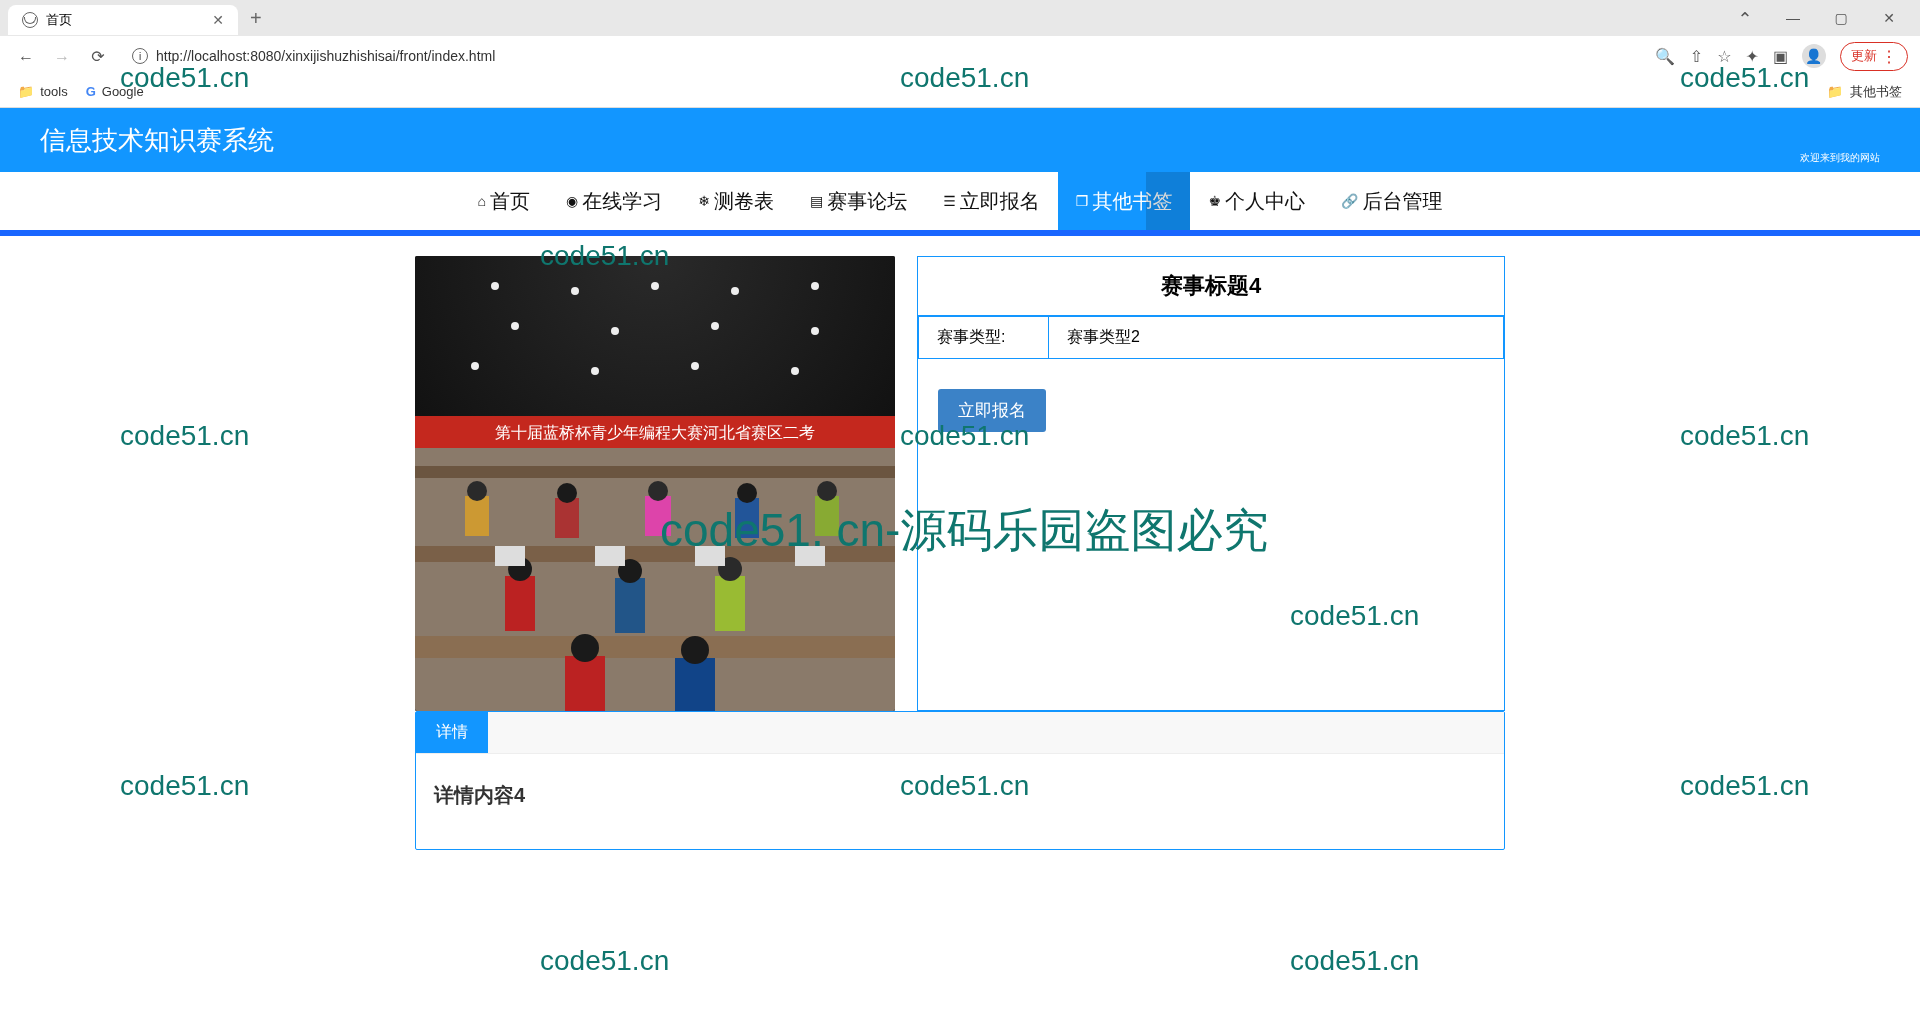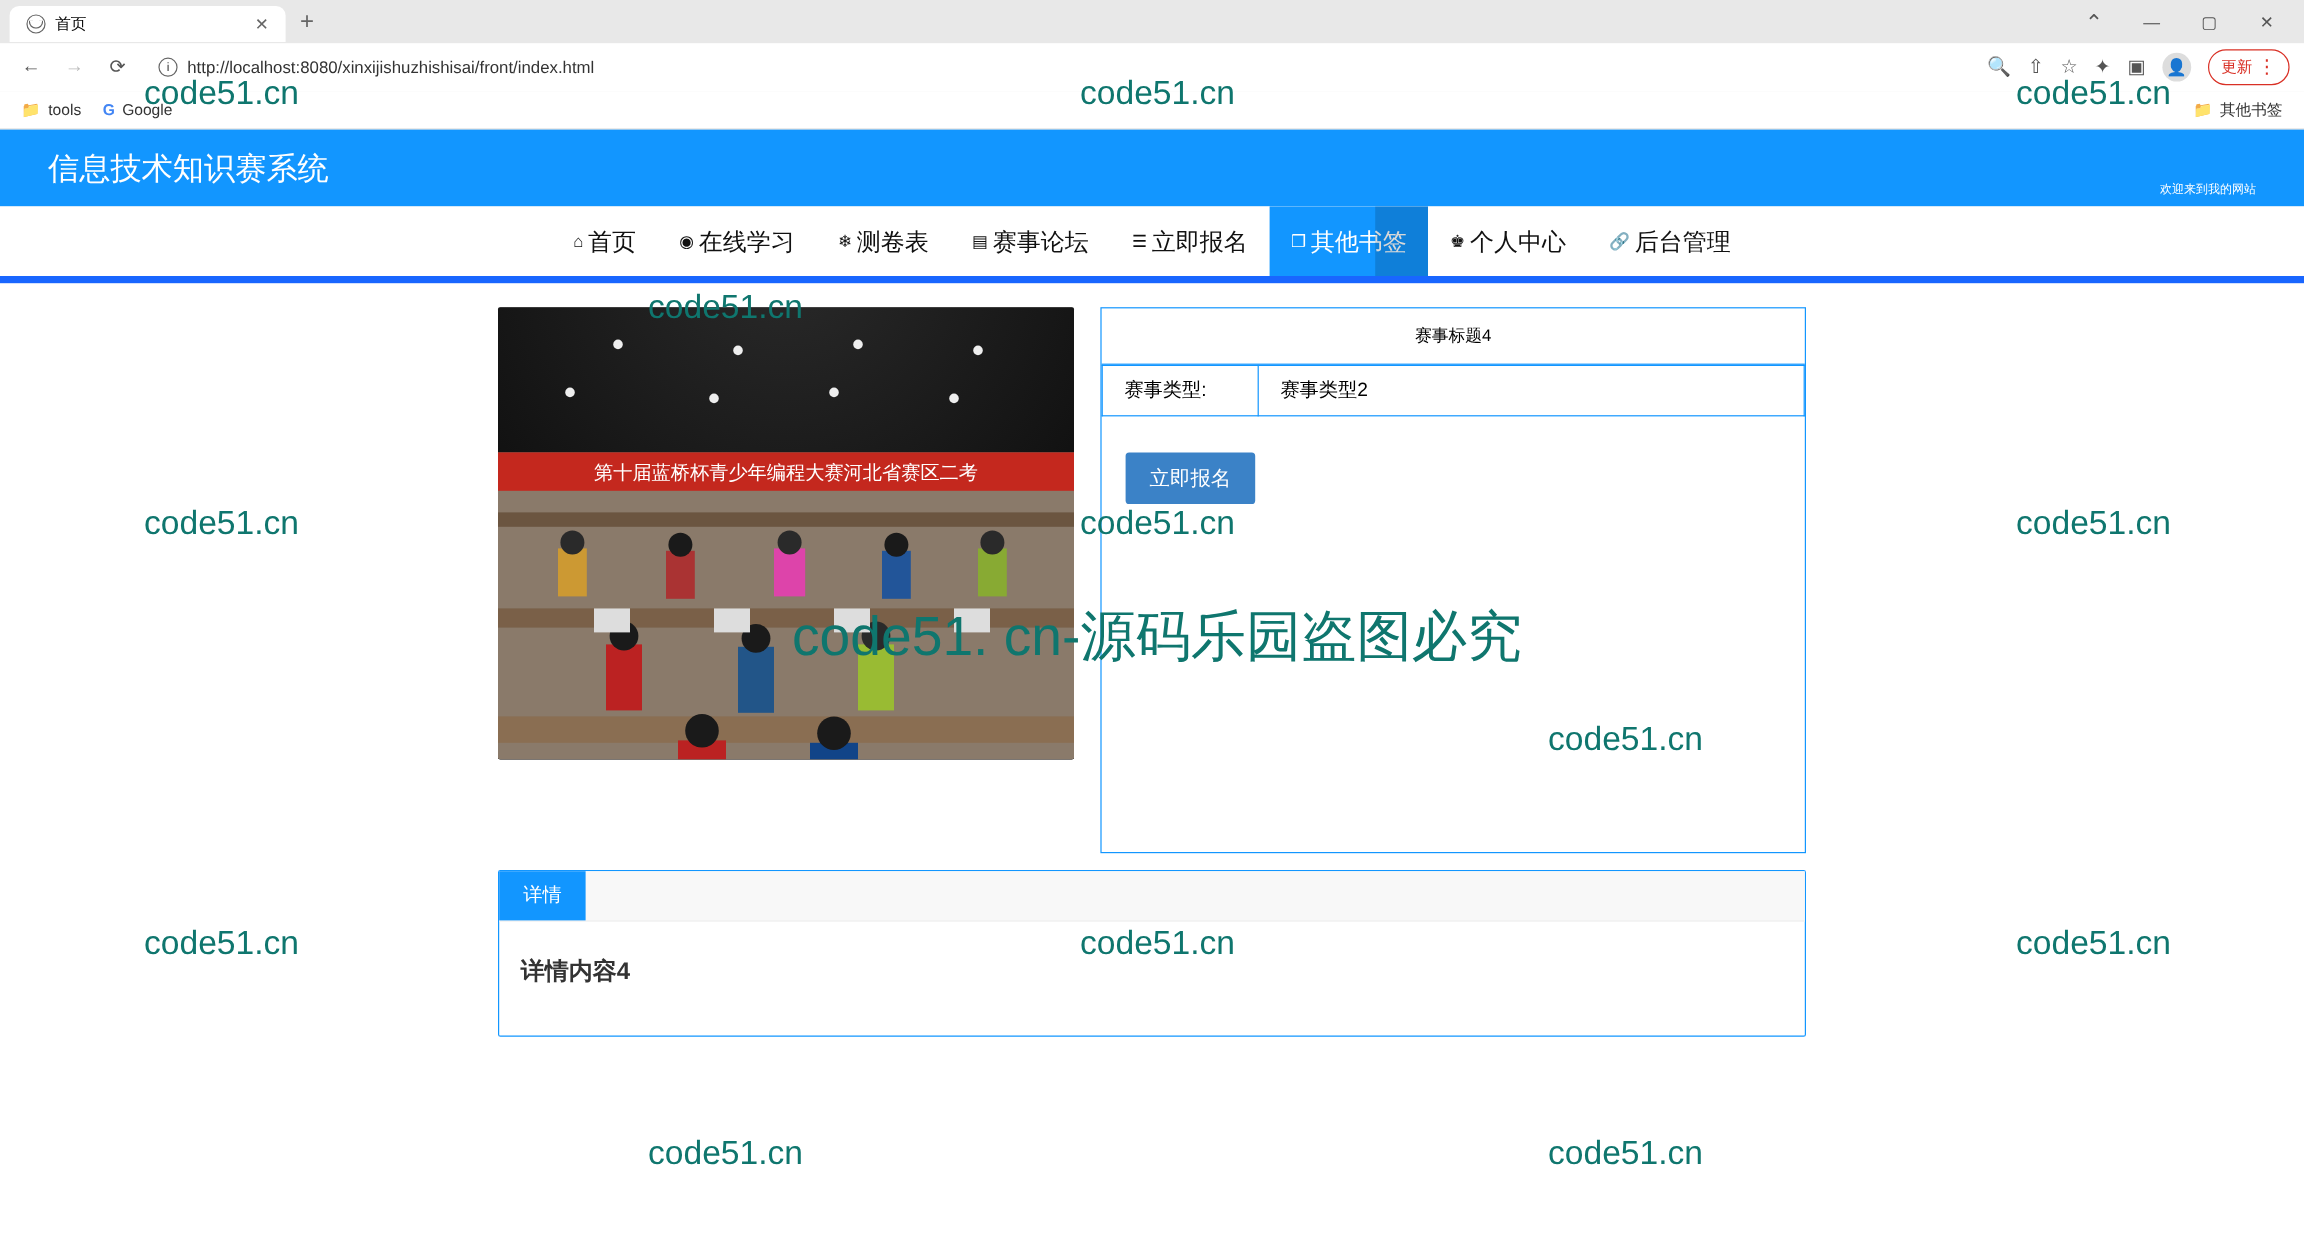--- a/index.html
+++ b/index.html
@@ -42,32 +42,32 @@
 .content-area { background: #fff; min-height: 900px; padding-bottom: 40px; }
 .top-nav { display: flex; justify-content: center; border-bottom: 6px solid #1966ff; height: 64px; position: relative; }
 .nav-items { display: flex; }
 .nav-item { padding: 0 18px; display: flex; align-items: center; font-size: 20px; color: #111; cursor: pointer; gap: 4px; }
 .nav-item.active { background: #1296ff; color: #fff; position: relative; }
 .nav-item.active::after { content: ""; position: absolute; right: 0; top: 0; bottom: 0; width: 44px; background: rgba(0,0,0,0.15); }
 .nav-icon { font-size: 14px; }
 
 .container { width: 1090px; margin: 20px auto 0; }
 .main-row { display: flex; gap: 22px; }
-.event-image { width: 480px; height: 377px; background: #333; border-radius: 2px; overflow: hidden; position: relative; }
+.event-image { width: 480px; height: 455px; background: #333; border-radius: 2px; overflow: hidden; position: relative; }
 .event-image svg { width: 100%; height: 100%; }
 
 .info-card { flex: 1; border: 1px solid #1296ff; background: #fff; height: 455px; padding: 0; }
-.info-title { text-align: center; font-size: 14px; font-weight: normal; padding: 14px 0; border-bottom: 1px solid #1296ff; }
+.info-title { text-align: center; font-size: 22px; font-weight: bold; padding: 14px 0; border-bottom: 1px solid #1296ff; }
 .info-table { width: 100%; border-collapse: collapse; }
 .info-table th, .info-table td { border: 1px solid #1296ff; padding: 10px 18px; font-size: 16px; text-align: left; font-weight: normal; }
 .info-table th { width: 130px; }
 .action-area { padding: 30px 20px; }
 .signup-btn { background: #3b82c7; color: #fff; border: none; padding: 10px 20px; font-size: 17px; border-radius: 3px; cursor: pointer; }
 
-.detail-card { border: 1px solid #1296ff; border-radius: 2px; margin-top: 14px; background: #fff; }
+.detail-card { border: 1px solid #1296ff; border-radius: 2px; background: #fff; }
 .detail-tabs { display: flex; border-bottom: 1px solid #eee; background: #f8f8f8; }
 .detail-tab { background: #1296ff; color: #fff; padding: 10px 20px; font-size: 16px; cursor: pointer; }
 .detail-body { padding: 28px 18px 40px; font-size: 20px; color: #333; font-weight: bold; }
 
 
 .wm { position: absolute; color: #0f766e; font-size: 28px; font-family: "Segoe UI", sans-serif; pointer-events: none; user-select: none; z-index: 1; }
 .wm-red { color: #0f766e; font-size: 46px; position: absolute; z-index: 50; font-weight: 400; pointer-events: none; }
 </style>
 </head>
 <body>

